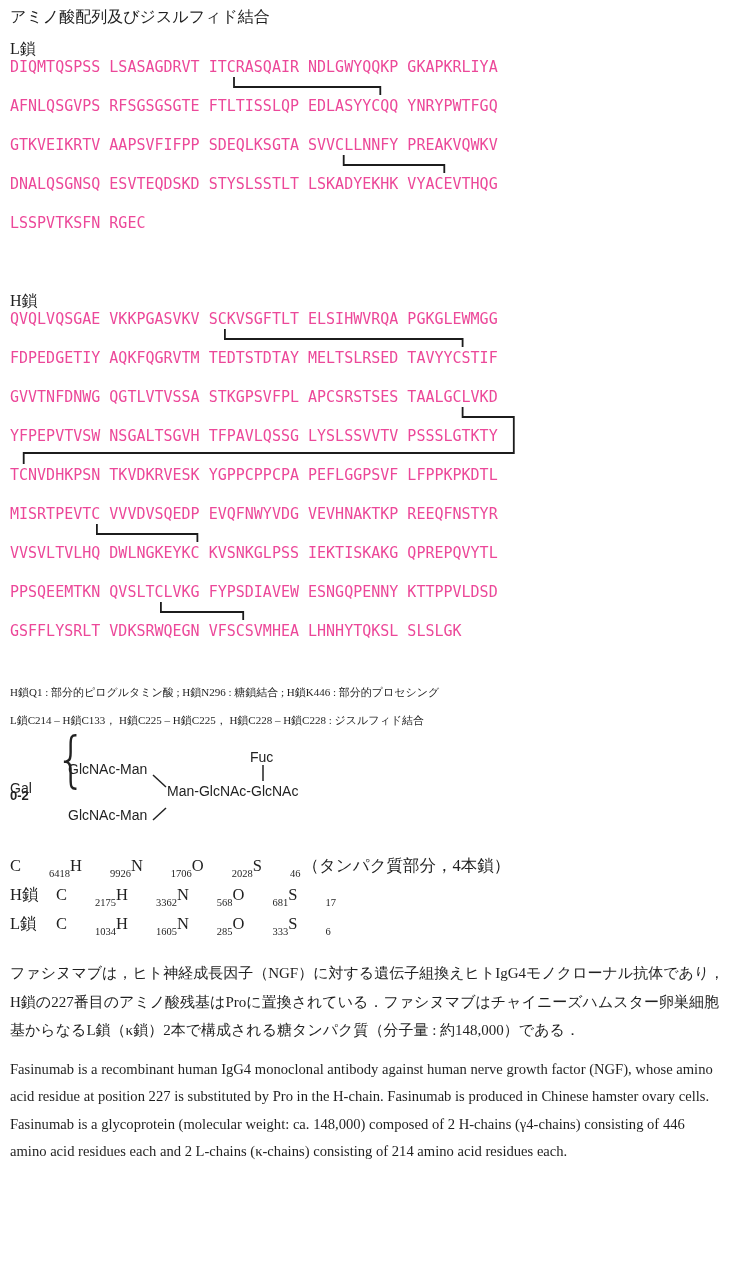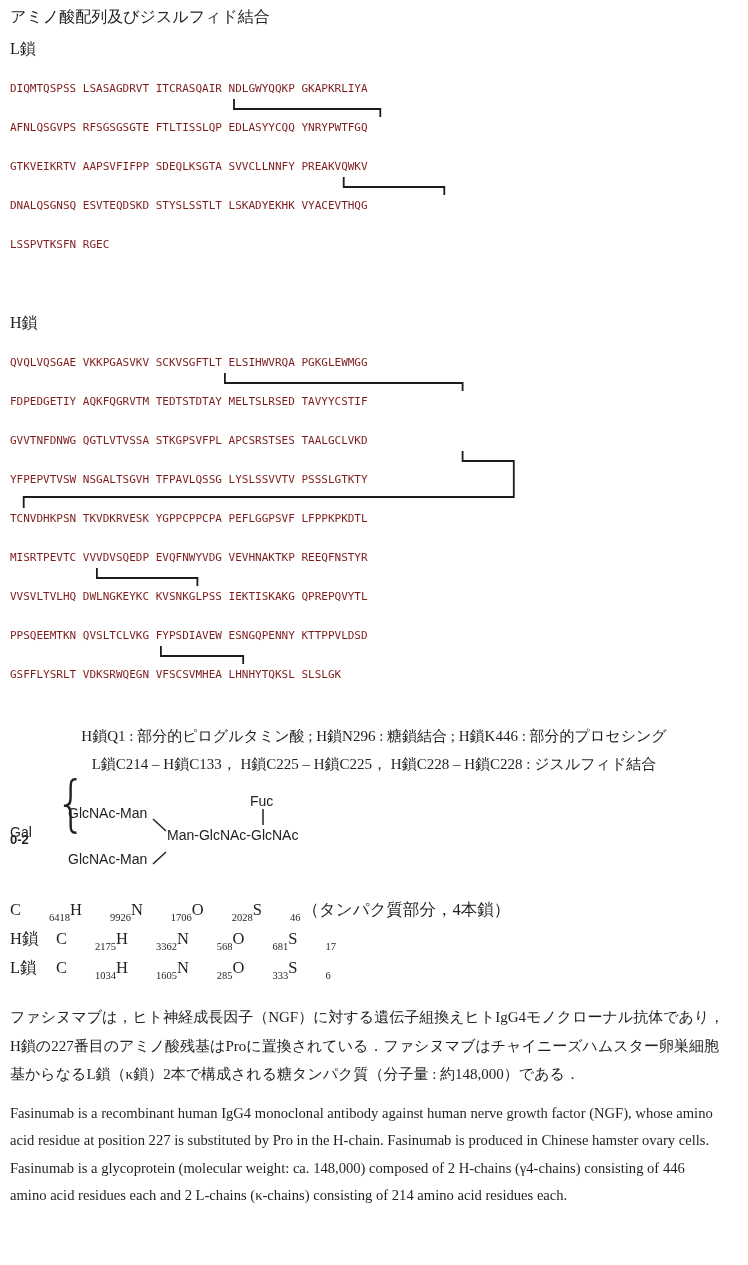--- a/index.html
+++ b/index.html
@@ -2,27 +2,27 @@
 <html><head>
 <meta charset="utf-8">
 <style>
   html,body{margin:0;padding:0;background:#fff;}
   body{width:748px;color:#1f1f1f;font-family:"Liberation Serif","DejaVu Serif",serif;}
   .page{padding:8px 10px 14px 10px;position:relative;}
   .doc-title{font-size:16px;line-height:18px;}
   .chain-label{font-size:16px;line-height:18px;}
   .label-l{margin-top:14px;}
   .label-h{margin-top:39px;}
-  .seq-block{position:relative;margin-top:22px;font-family:"DejaVu Sans Mono","Liberation Mono",monospace;
-             font-size:11px;color:#7f1d1d;}
+  .seq-block{position:relative;font-family:"DejaVu Sans Mono","Liberation Mono",monospace;
+             font-size:15px;color:#ec4899;}
   .seq-line{height:39px;line-height:18px;white-space:pre;}
   .seq-block svg{position:absolute;left:0;top:0;pointer-events:none;}
   .seq-block path{fill:none;stroke:#1c1c1c;stroke-width:1.8;}
   .notes{margin-top:17px;}
-  .note{font-size:15px;line-height:28px;white-space:nowrap;text-align:center;}
+  .note{font-size:11px;line-height:28px;white-space:nowrap;}
   .glycan-heading{margin-top:17px;font-size:15.5px;line-height:18px;}
   .glycan{position:relative;margin-top:15px;height:84px;width:430px;
           font-family:"Liberation Sans","DejaVu Sans",sans-serif;font-size:14px;color:#222;}
   .glycan span{position:absolute;white-space:nowrap;line-height:16px;}
   .g-gal{left:0;top:31px;}
   .g-gal sub{font-size:13px;position:relative;top:3px;font-weight:bold;}
   .g-brace{left:42px;top:2px;font-size:60px;line-height:76px;transform:scaleX(.8);
            font-family:"DejaVu Sans",sans-serif;font-weight:300;color:#222;}
   .g-top{left:58px;top:12px;}
   .g-bot{left:58px;top:58px;}

